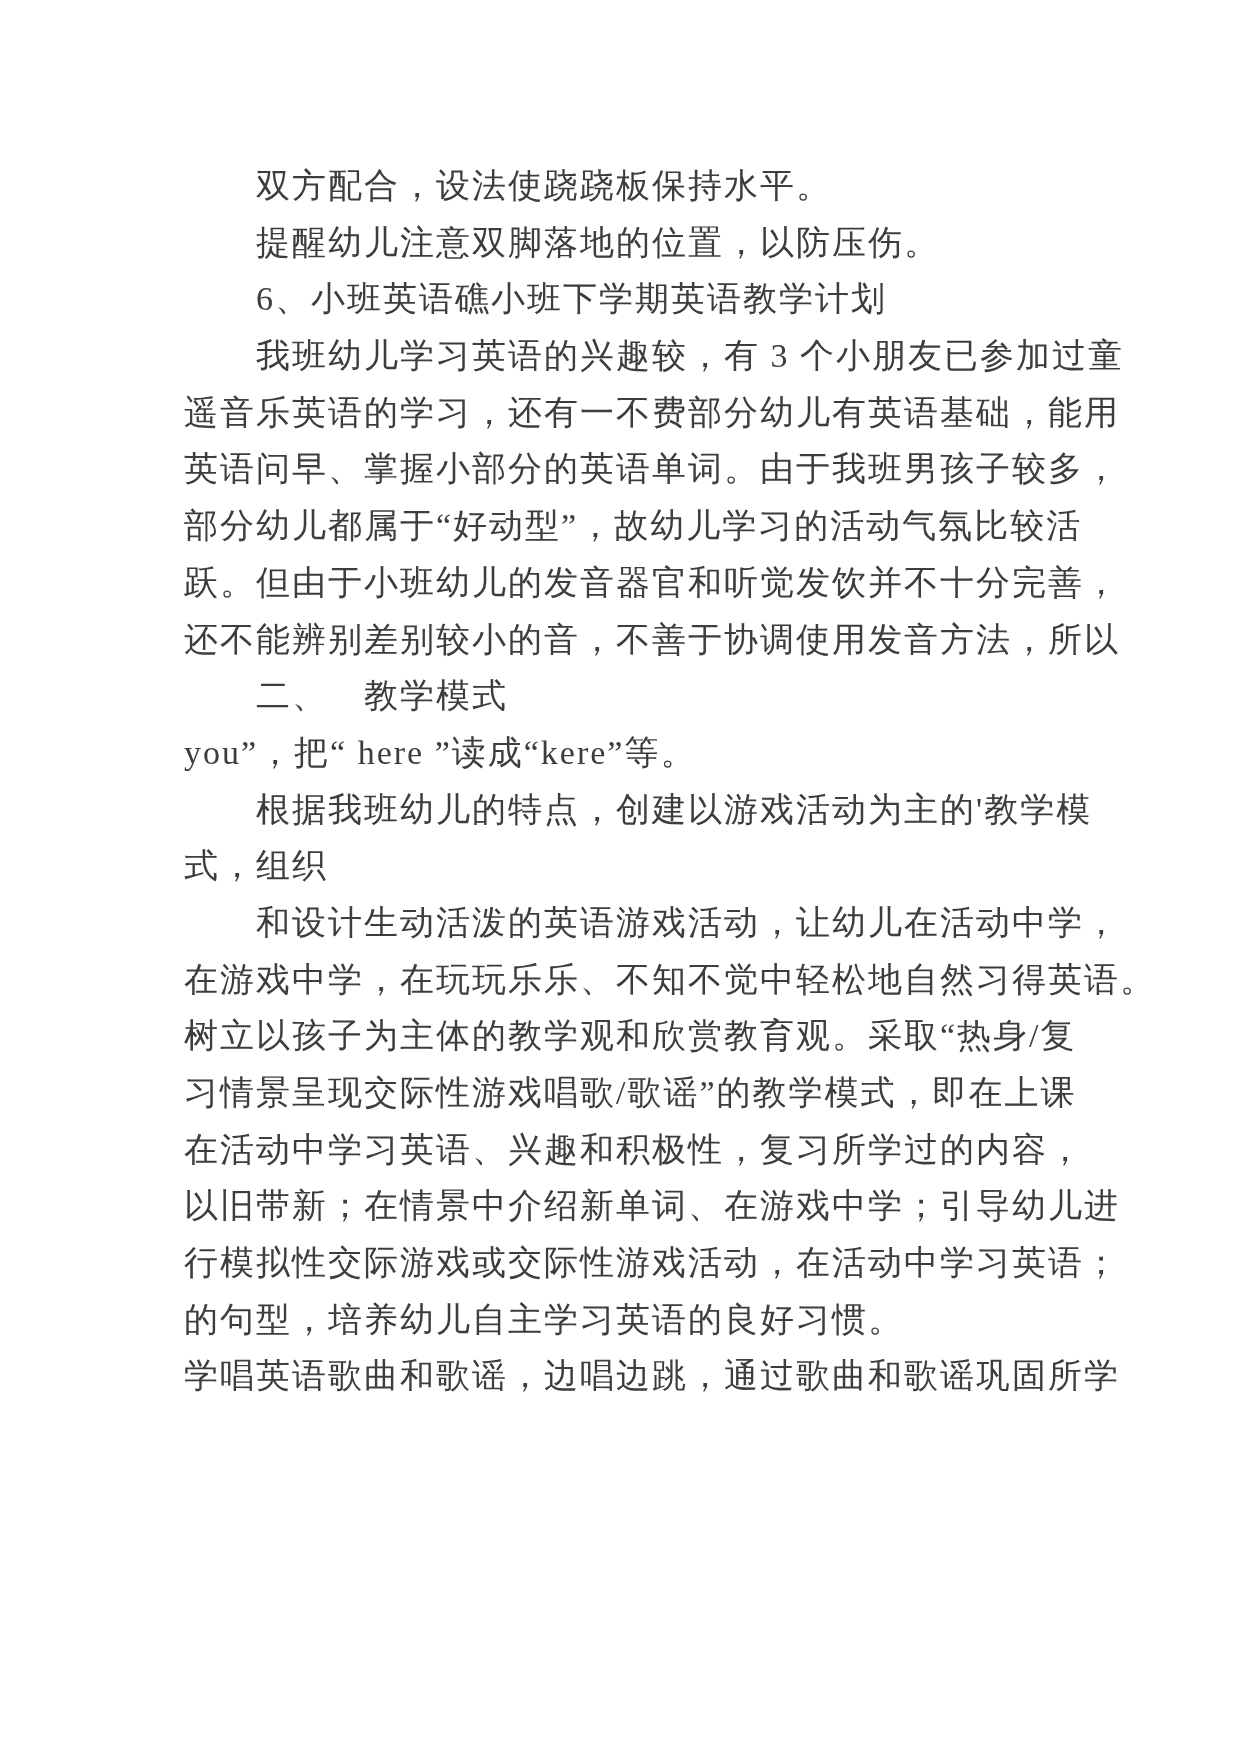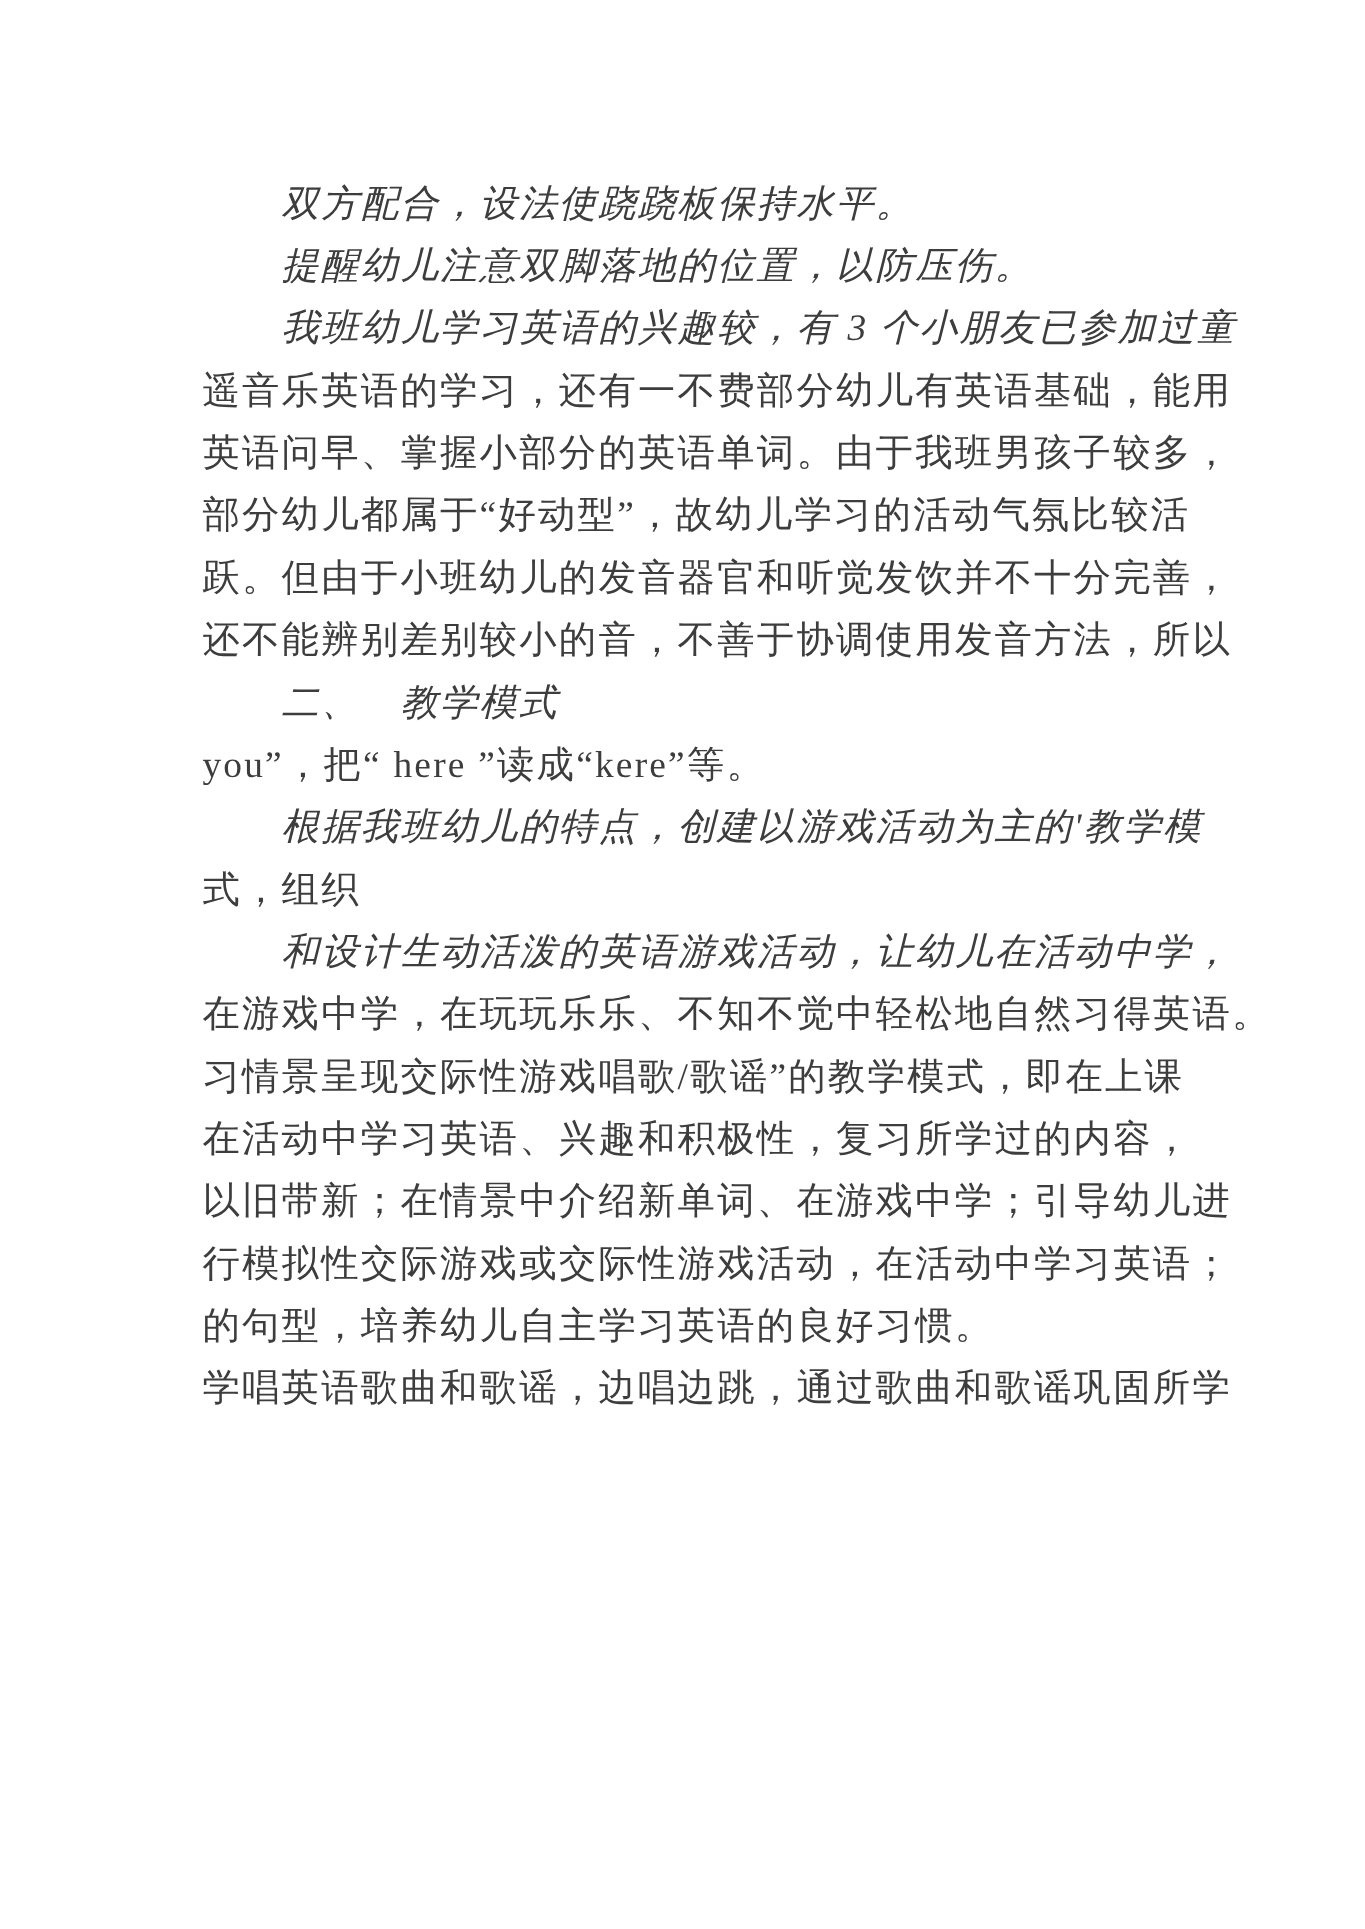--- a/index.html
+++ b/index.html
@@ -25,42 +25,43 @@
     line-height: 56.7px;
     color: #3d3d3d;
     letter-spacing: 2px;
   }
   .line {
     white-space: pre;
     height: 56.7px;
   }
   .line.ind {
     padding-left: 72px;
-    font-style: italic;
   }
 </style>
 </head>
 <body>
 
 <div class="page">
   <div class="text-block">
       <div class="line ind">双方配合，设法使跷跷板保持水平。</div>
       <div class="line ind">提醒幼儿注意双脚落地的位置，以防压伤。</div>
+      <div class="line ind">6、小班英语礁小班下学期英语教学计划</div>
       <div class="line ind">我班幼儿学习英语的兴趣较，有 3 个小朋友已参加过童</div>
       <div class="line">遥音乐英语的学习，还有一不费部分幼儿有英语基础，能用</div>
       <div class="line">英语问早、掌握小部分的英语单词。由于我班男孩子较多，</div>
       <div class="line">部分幼儿都属于“好动型”，故幼儿学习的活动气氛比较活</div>
       <div class="line">跃。但由于小班幼儿的发音器官和听觉发饮并不十分完善，</div>
       <div class="line">还不能辨别差别较小的音，不善于协调使用发音方法，所以</div>
       <div class="line ind">二、　教学模式</div>
       <div class="line">you”，把“ here ”读成“kere”等。</div>
       <div class="line ind">根据我班幼儿的特点，创建以游戏活动为主的'教学模</div>
       <div class="line">式，组织</div>
       <div class="line ind">和设计生动活泼的英语游戏活动，让幼儿在活动中学，</div>
       <div class="line">在游戏中学，在玩玩乐乐、不知不觉中轻松地自然习得英语。</div>
+      <div class="line">树立以孩子为主体的教学观和欣赏教育观。采取“热身/复</div>
       <div class="line">习情景呈现交际性游戏唱歌/歌谣”的教学模式，即在上课</div>
       <div class="line">在活动中学习英语、兴趣和积极性，复习所学过的内容，</div>
       <div class="line">以旧带新；在情景中介绍新单词、在游戏中学；引导幼儿进</div>
       <div class="line">行模拟性交际游戏或交际性游戏活动，在活动中学习英语；</div>
       <div class="line">的句型，培养幼儿自主学习英语的良好习惯。</div>
       <div class="line">学唱英语歌曲和歌谣，边唱边跳，通过歌曲和歌谣巩固所学</div>
     </div>
 </div>
 
 </body></html>

